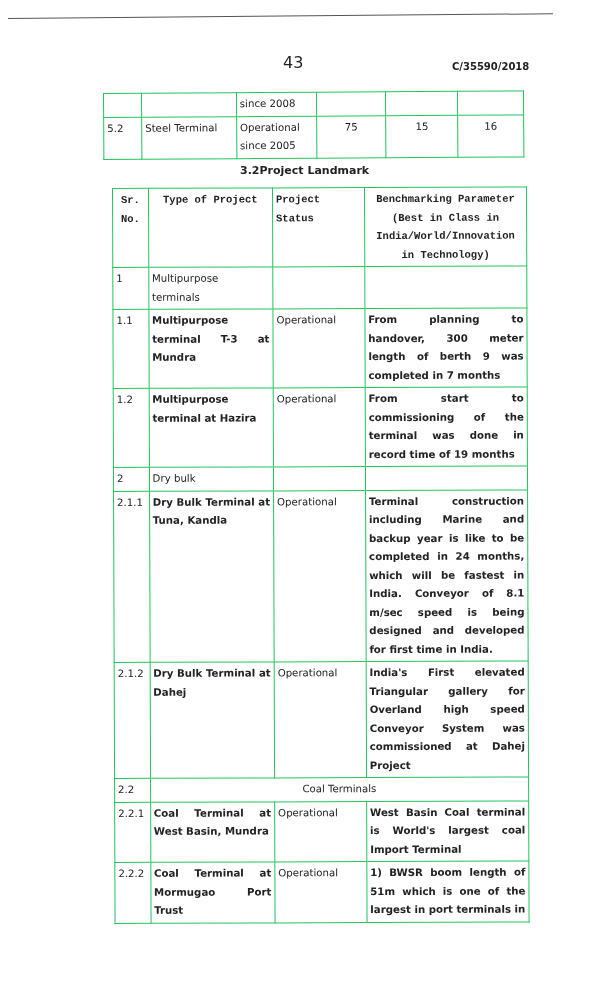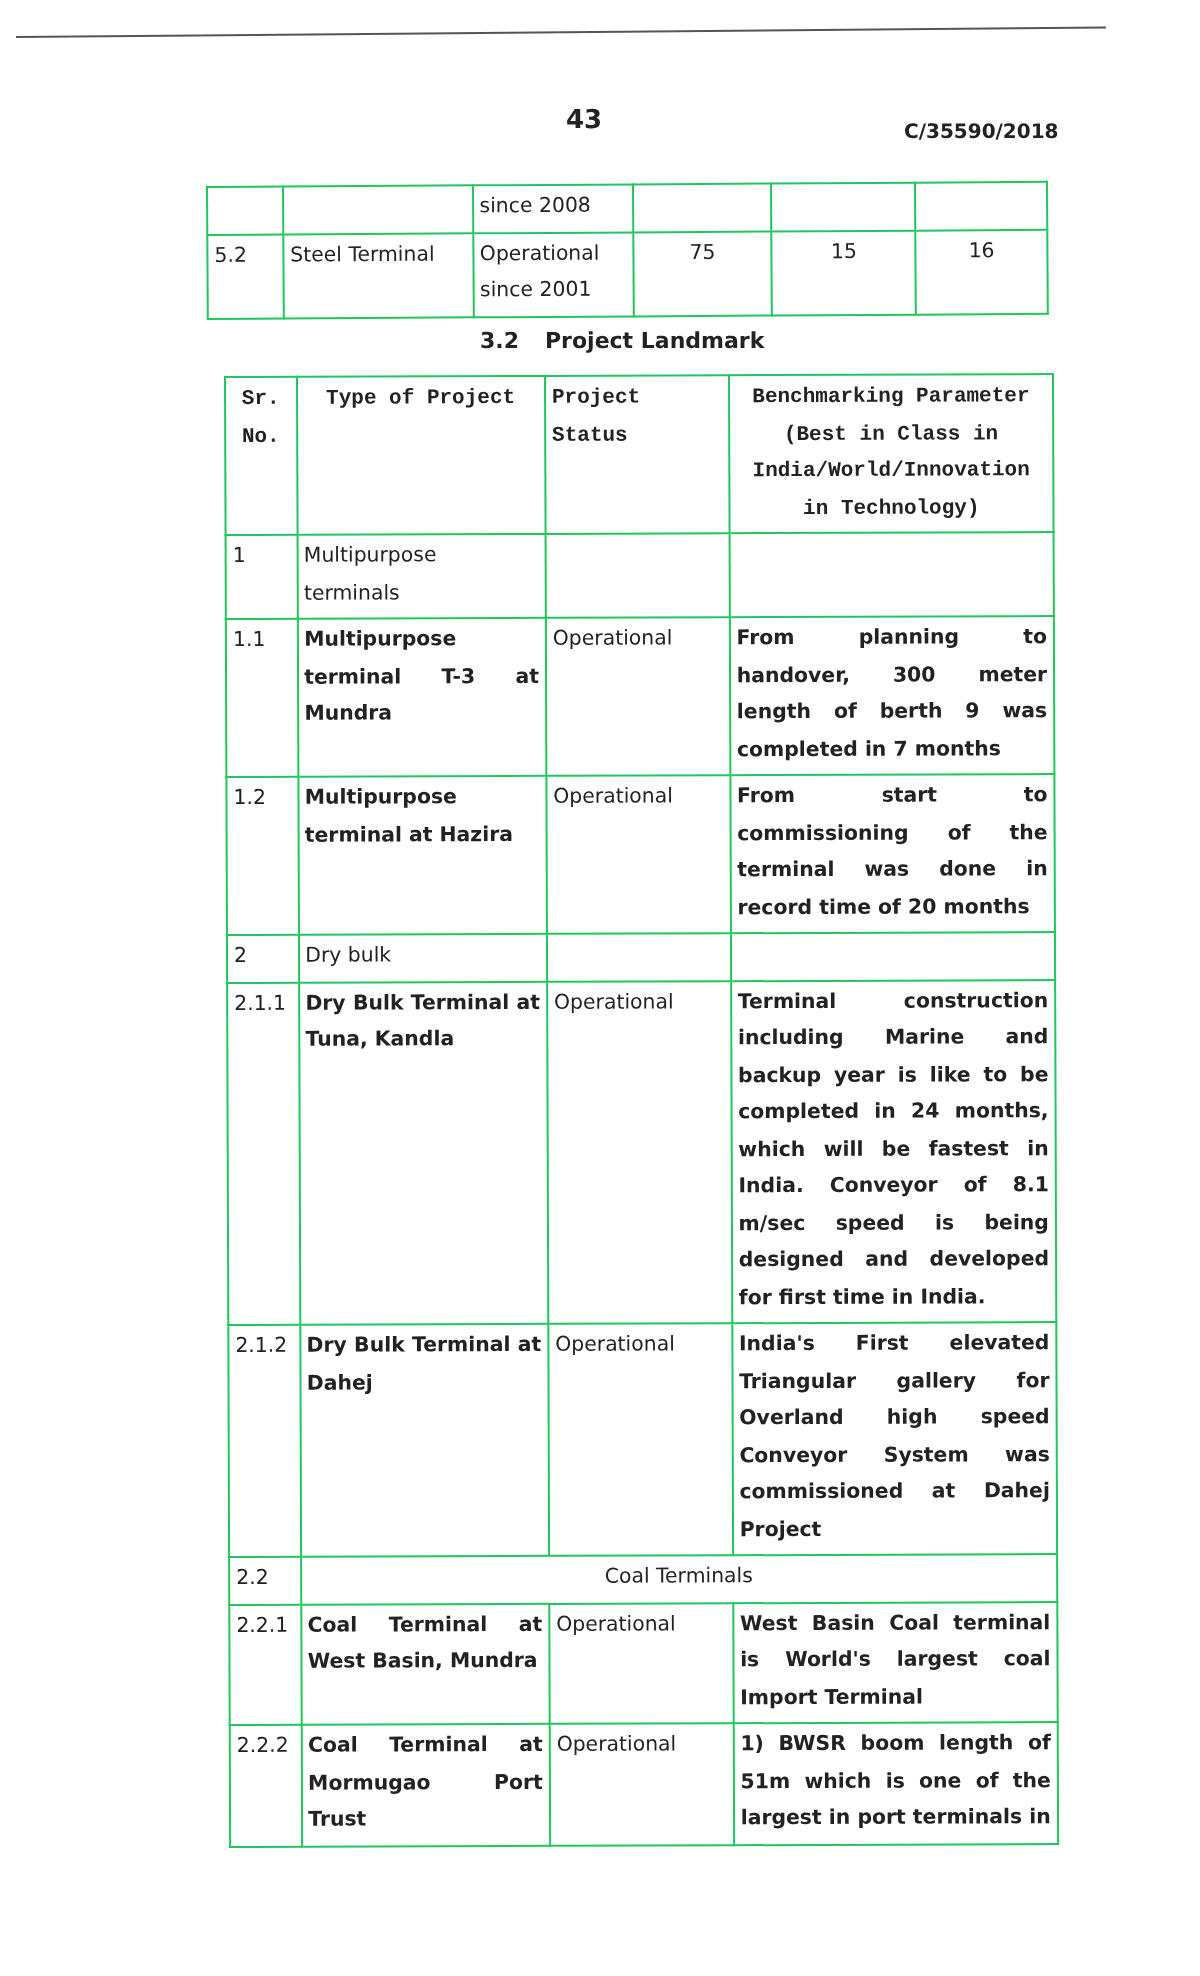--- a/index.html
+++ b/index.html
@@ -5,36 +5,36 @@
     html, body { margin: 0; padding: 0; background: #ffffff; }
     body {
       width: 600px; height: 988px; position: relative; overflow: hidden;
       font-family: "DejaVu Sans", sans-serif; color: #222;
     }
     .scan-line {
       position: absolute; left: 8px; top: 18px; width: 545px; height: 0;
       border-top: 1px solid #555; transform: rotate(-0.5deg); transform-origin: left top;
     }
     .page-num {
-      position: absolute; left: 283px; top: 53px; font-size: 13px; font-weight: bold;
+      position: absolute; left: 283px; top: 53px; font-size: 16px; font-weight: normal;
     }
     .doc-ref {
       position: absolute; left: 452px; top: 61px; font-size: 10px; font-weight: bold;
     }
     table { border-collapse: collapse; position: absolute; }
     td, th {
       border: 1px solid #22c55e; font-size: 10.2px; vertical-align: top;
       padding: 2px 3px; line-height: 18.5px; font-weight: normal;
     }
     .t1 { left: 103px; top: 93px; width: 421px; transform: rotate(-0.35deg); transform-origin: left top; }
     .t1 td { height: 15px; }
     .section-title {
       position: absolute; left: 240px; top: 164px; font-size: 11px; font-weight: bold;
     }
-    .section-title .num { margin-right: 13px; }
+    .section-title .num { margin-right: 0; }
     .t2 { left: 112px; top: 188px; width: 415px; transform: rotate(-0.2deg); transform-origin: left top; }
     .t2 th { font-weight: bold; text-align: center; font-size: 10.5px; font-family: Liberation Mono, monospace; }
     .t2 td.just { text-align: justify; text-align-last: left; font-weight: bold; }
     .t2 td.center { text-align: center; }
     .c-sr { width: 30px; }
     .c-type { width: 115px; }
     .c-status { width: 85px; }
     .c-bench { width: 150px; }
   </style>
 </head>
@@ -59,21 +59,21 @@
     <td></td>
     <td></td>
     <td>since 2008</td>
     <td></td>
     <td></td>
     <td></td>
   </tr>
   <tr>
     <td style="height:36px">5.2</td>
     <td>Steel Terminal</td>
-    <td>Operational since 2001</td>
+    <td>Operational since 2005</td>
     <td style="text-align:center">75</td>
     <td style="text-align:center">15</td>
     <td style="text-align:center">16</td>
   </tr>
 </tbody>
   </table>
 
 <div class="section-title">
   <span class="num">3.2</span><span>Project Landmark</span>
 </div>
@@ -101,21 +101,21 @@
   <tr>
     <td>1.1</td>
     <td class="just">Multipurpose terminal T-3 at Mundra</td>
     <td>Operational</td>
     <td class="just">From planning to handover, 300 meter length of berth 9 was completed in 7 months</td>
   </tr>
   <tr>
     <td>1.2</td>
     <td class="just">Multipurpose terminal at Hazira</td>
     <td>Operational</td>
-    <td class="just">From start to commissioning of the terminal was done in record time of 20 months</td>
+    <td class="just">From start to commissioning of the terminal was done in record time of 19 months</td>
   </tr>
   <tr>
     <td>2</td>
     <td>Dry bulk</td>
     <td></td>
     <td></td>
   </tr>
   <tr>
     <td>2.1.1</td>
     <td class="just">Dry Bulk Terminal at Tuna, Kandla</td>

